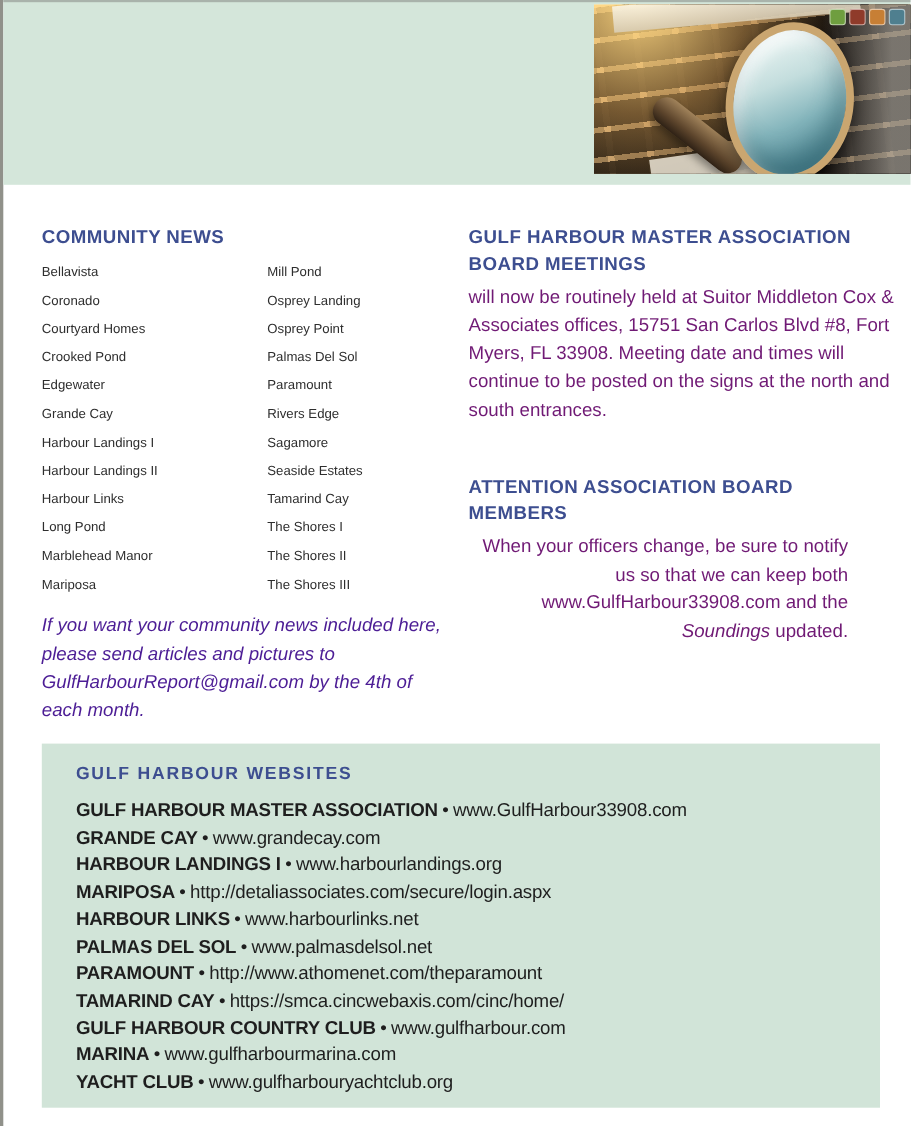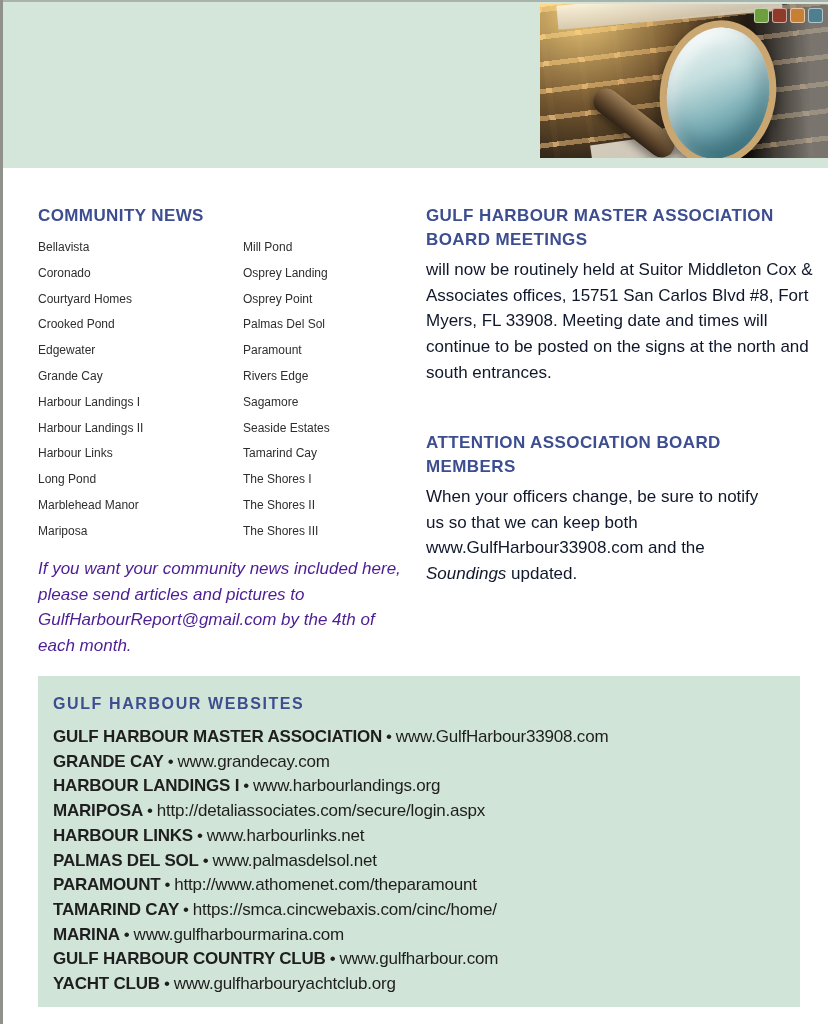--- a/index.html
+++ b/index.html
@@ -81,45 +81,45 @@
     box-shadow:2px 4px 8px rgba(0,0,0,0.4);
   }
   
   .sec-heading {
     color:#3d4e90;
     font-weight:bold;
     font-size:17px;
     line-height:24px;
     letter-spacing:0.4px;
   }
-  .body-text { font-size:17px; line-height:25.7px; color:#0f172a; }
+  .body-text { font-size:17px; line-height:25.7px; color:#701a75; }
 
   #community-news { position:absolute; left:38px; top:204px; width:375px; }
   .community-cols { display:flex; margin-top:7px; }
   .community-cols ul { list-style:none; font-size:12px; line-height:25.8px; color:#2e2e2e; }
   .community-cols ul.col-1 { width:205px; }
 
   #community-note {
     position:absolute; left:38px; top:556px; width:372px;
     font-style:italic; font-size:17px; line-height:25.7px; color:#4c1d95;
   }
 
   #board-meetings { position:absolute; left:426px; top:204px; width:396px; }
   #board-meetings .body-text { margin-top:5px; }
 
   #attention { position:absolute; left:426px; top:431px; width:345px; }
-  #attention .body-text { margin-top:5px; }
+  #attention .body-text { margin-top:5px;text-align:right; }
   .italic { font-style:italic; }
 
   
   #websites-box {
     position:absolute; left:38px; top:676px;
     width:762px; height:331px;
     background:#d1e4d8;
-    padding:19px 20px 0 15px;
+    padding:19px 20px 0 31px;
   }
   #websites-heading {
     color:#3d4e90; font-weight:bold;
     font-size:16px; letter-spacing:1.6px;
   }
   #websites-list {
     list-style:none; margin-top:12px;
     font-size:17px; line-height:24.7px;
     letter-spacing:-0.2px; color:#1e1e1e;
   }
@@ -211,20 +211,20 @@
         <li><span class="site-name">MARIPOSA</span><span class="sep">•</span><span class="site-url">http://detaliassociates.com/secure/login.aspx</span></li>
 
         <li><span class="site-name">HARBOUR LINKS</span><span class="sep">•</span><span class="site-url">www.harbourlinks.net</span></li>
 
         <li><span class="site-name">PALMAS DEL SOL</span><span class="sep">•</span><span class="site-url">www.palmasdelsol.net</span></li>
 
         <li><span class="site-name">PARAMOUNT</span><span class="sep">•</span><span class="site-url">http://www.athomenet.com/theparamount</span></li>
 
         <li><span class="site-name">TAMARIND CAY</span><span class="sep">•</span><span class="site-url">https://smca.cincwebaxis.com/cinc/home/</span></li>
 
+        <li><span class="site-name">GULF HARBOUR COUNTRY CLUB</span><span class="sep">•</span><span class="site-url">www.gulfharbour.com</span></li>
+
         <li><span class="site-name">MARINA</span><span class="sep">•</span><span class="site-url">www.gulfharbourmarina.com</span></li>
-
-        <li><span class="site-name">GULF HARBOUR COUNTRY CLUB</span><span class="sep">•</span><span class="site-url">www.gulfharbour.com</span></li>
 
         <li><span class="site-name">YACHT CLUB</span><span class="sep">•</span><span class="site-url">www.gulfharbouryachtclub.org</span></li>
       </ul>
   </div>
 </div>
 
 </body></html>

